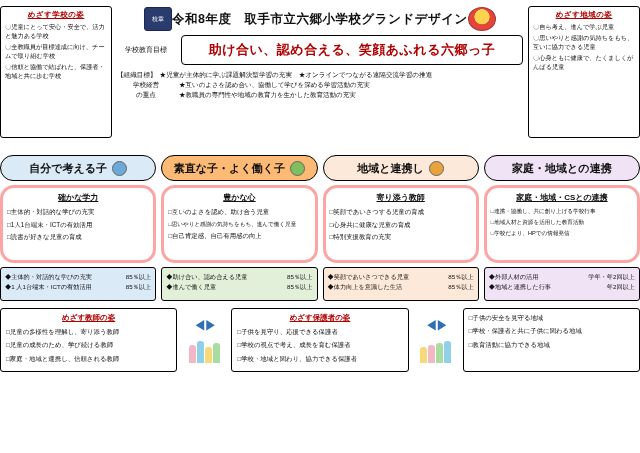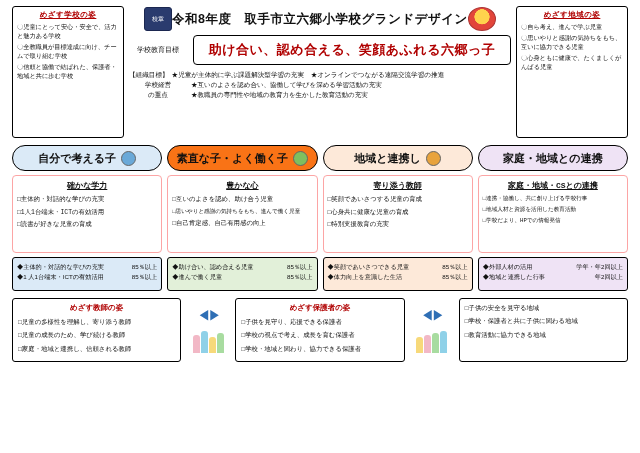--- a/index.html
+++ b/index.html
@@ -3,21 +3,21 @@
 <meta charset="utf-8">
 <style>
   html,body{margin:0;padding:0;}
   body{
     width:640px;height:453px;
     background:#ffffff;
     font-family:"Liberation Sans", sans-serif;
     color:#111;
     overflow:hidden;
   }
-  .page{position:relative;width:640px;height:453px;box-sizing:border-box;padding:6px 12px;}
+  .page{position:relative;width:640px;height:453px;box-sizing:border-box;padding:6px 0;}
 
   
   .toprow{display:flex;align-items:flex-start;gap:5px;}
   .side-box{
     width:112px;border:1px solid #000;border-radius:3px;
     padding:3px 4px;box-sizing:border-box;min-height:132px;
   }
   .side-title{
     text-align:center;font-size:7.5px;font-weight:bold;color:#b00000;
     text-decoration:underline;margin-bottom:3px;letter-spacing:0.5px;
@@ -46,44 +46,44 @@
   }
   .goal-text{font-size:13px;font-weight:bold;color:#b00000;letter-spacing:0.5px;font-family:Liberation Serif, serif;}
 
   .org-wrap{margin-top:2px;}
   .org-head{font-size:6.6px;display:flex;gap:3px;line-height:1.5;}
   .org-rows{display:flex;gap:4px;align-items:center;}
   .org-left{width:58px;font-size:6.6px;text-align:center;line-height:1.45;}
   .org-right{flex:1;font-size:6.5px;line-height:1.55;}
 
   
-  .pillars{display:flex;gap:5px;margin-top:7px;}
+  .pillars{display:flex;gap:5px;margin-top:17px;}
   .pillar{
     flex:1;border:1px solid #000;border-radius:14px;
     display:flex;align-items:center;justify-content:center;gap:5px;
     height:24px;font-size:11px;font-weight:bold;
   }
   .p1{background:#dbeaf7;}
-  .p2{background:#f97316;}
+  .p2{background:#fdba74;}
   .p3{background:#fde9d9;}
   .p4{background:#efe3f5;}
   .badge{
     width:13px;height:13px;border-radius:50%;
     display:inline-block;border:1px solid #666;
   }
   .b1{background:#6aa9d8;}
   .b2{background:#7fbf5f;}
   .b3{background:#e8a33d;}
 
   
   .cols{display:flex;gap:5px;margin-top:4px;}
   .col{flex:1;display:flex;flex-direction:column;}
   .box{
-    border:1px solid #fca5a5;border-radius:4px;padding:4px 4px 5px;
-    box-sizing:border-box;min-height:78px;font-family:Liberation Mono, monospace;
+    border:3px solid #fca5a5;border-radius:14px;padding:4px 4px 5px;
+    box-sizing:border-box;min-height:78px;
   }
   .box-title{
     text-align:center;font-size:8px;font-weight:bold;text-decoration:underline;
     margin-bottom:4px;
   }
   .box-item{font-size:6.4px;line-height:1.5;margin-bottom:3px;}
   .box-item.sm{font-size:5.6px;line-height:1.45;}
 
   
   .targets{display:flex;gap:5px;margin-top:4px;}
@@ -98,21 +98,21 @@
   .t-item{font-size:6.2px;line-height:1.6;display:flex;justify-content:space-between;gap:3px;}
   .t-item .val{white-space:nowrap;}
 
   
   .bottom{display:flex;gap:4px;margin-top:7px;align-items:stretch;}
   .bbox{
     flex:1;border:1px solid #000;border-radius:3px;padding:4px 5px;box-sizing:border-box;
   }
   .bbox-title{
     text-align:center;font-size:7.5px;font-weight:bold;color:#b00000;
-    margin-bottom:4px;
+    text-decoration:underline;margin-bottom:4px;
   }
   .bbox-item{font-size:6.4px;line-height:1.6;margin-bottom:3px;}
 
   .arrowcell{
     width:46px;display:flex;flex-direction:column;align-items:center;justify-content:center;gap:2px;
   }
   .dblarrow{font-size:13px;color:#2f6fb5;letter-spacing:-2px;}
   .people{display:flex;gap:1px;align-items:flex-end;height:26px;}
   .person{width:7px;border-radius:3px 3px 0 0;}
   .pA{height:18px;background:#f2b8c6;}

